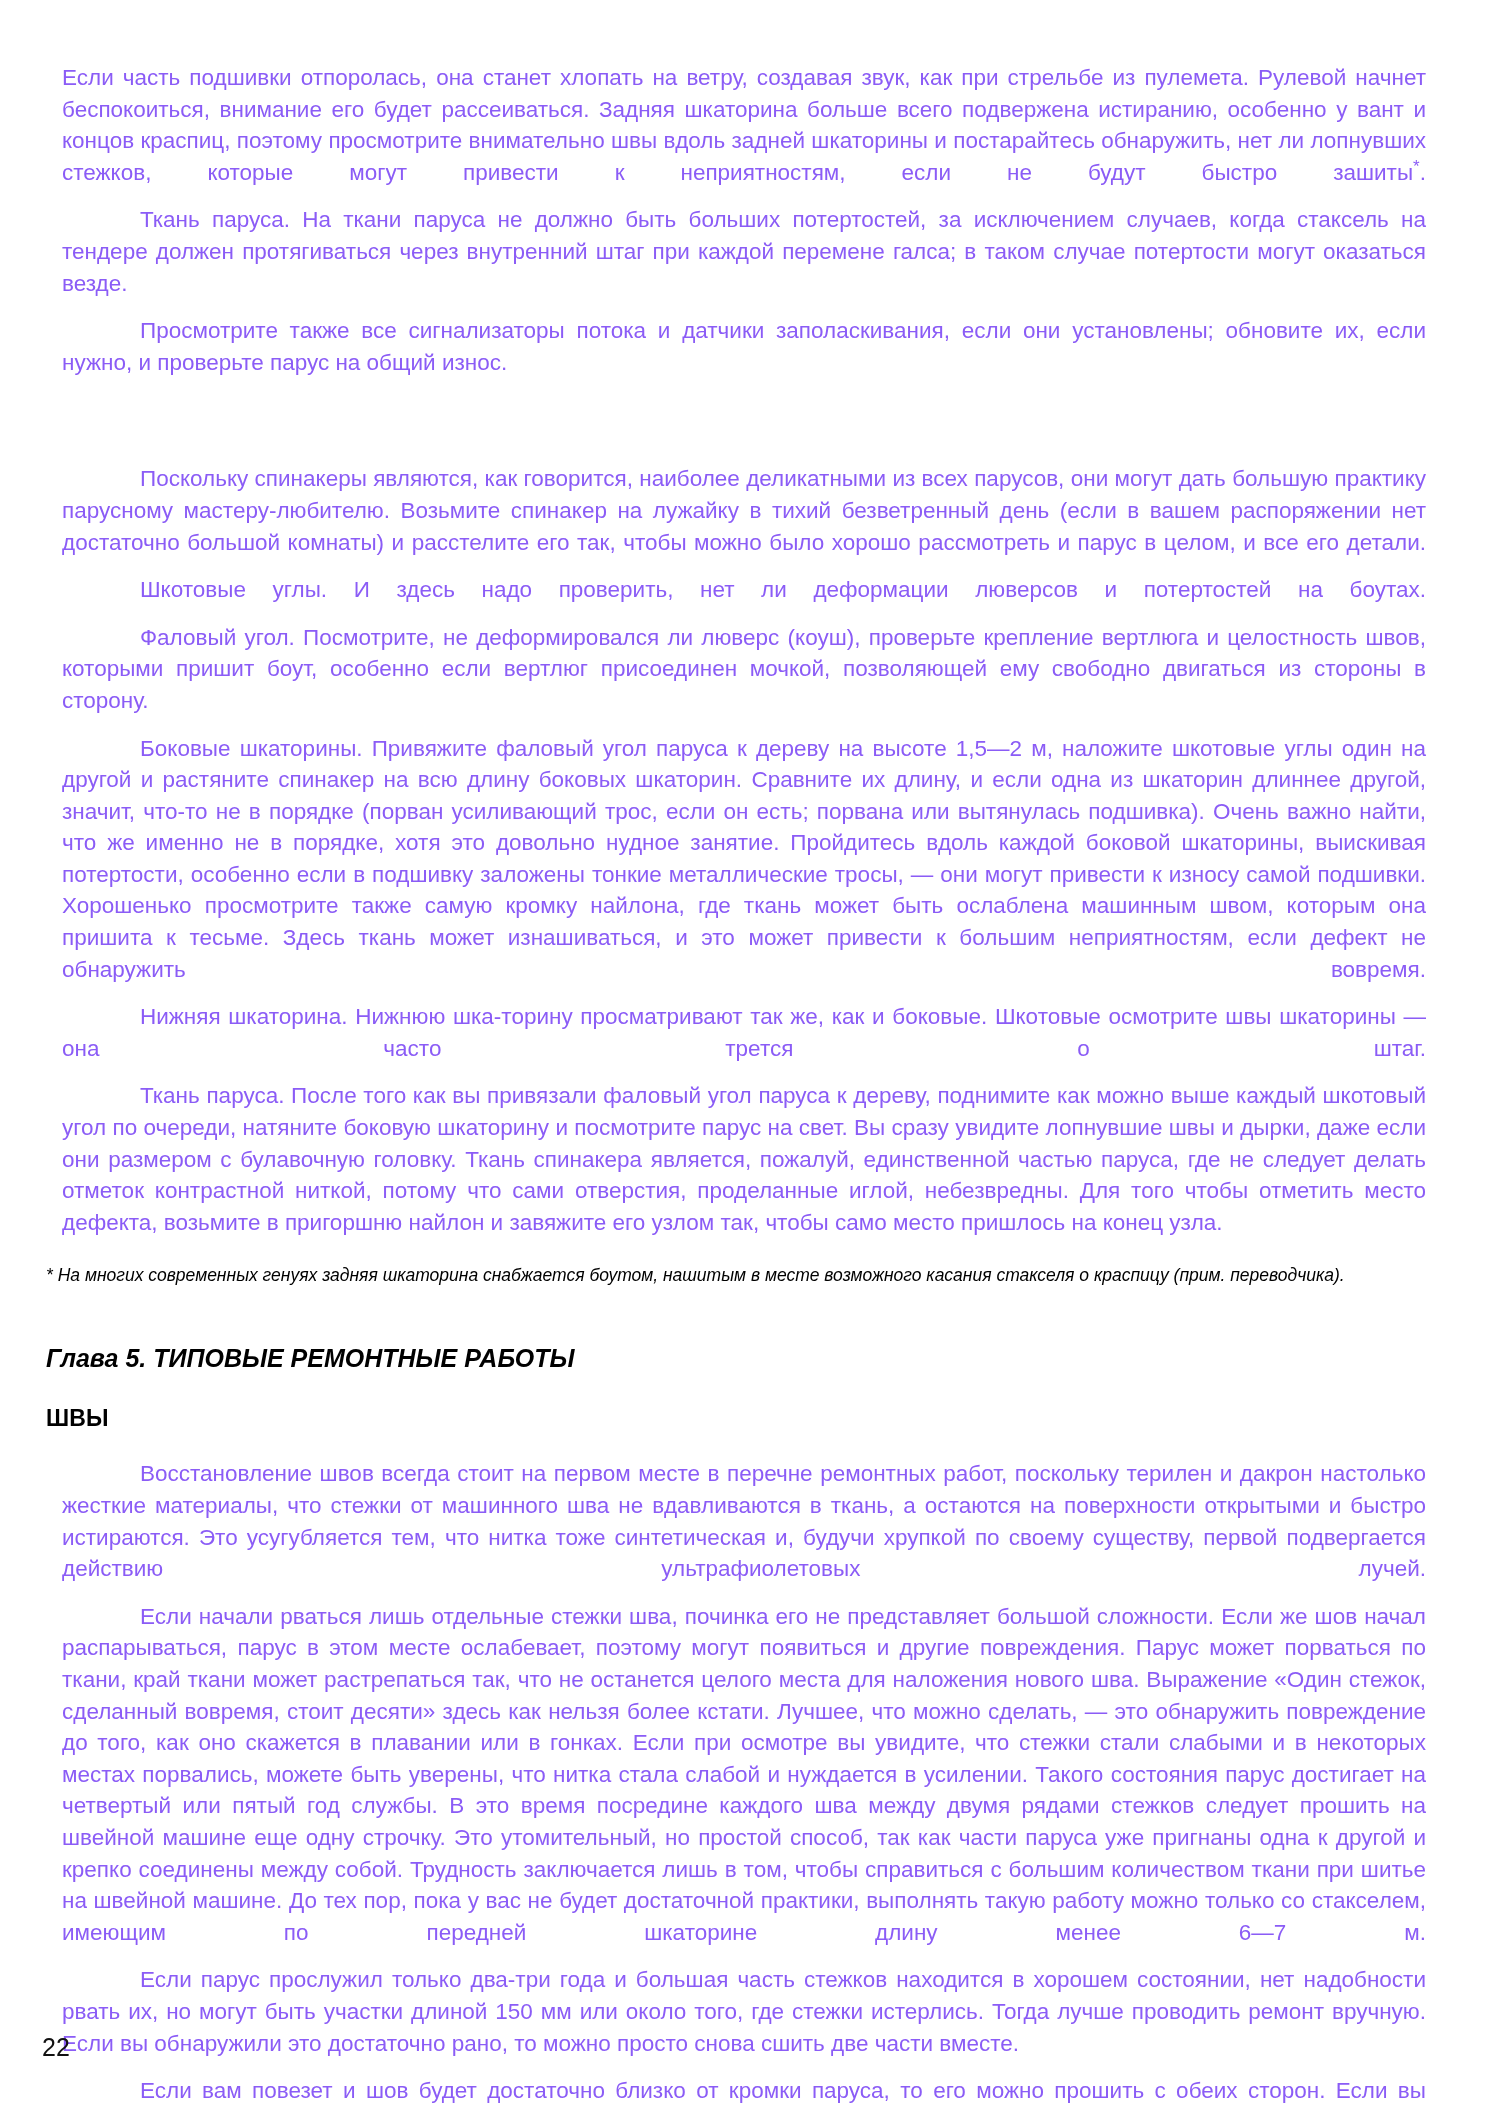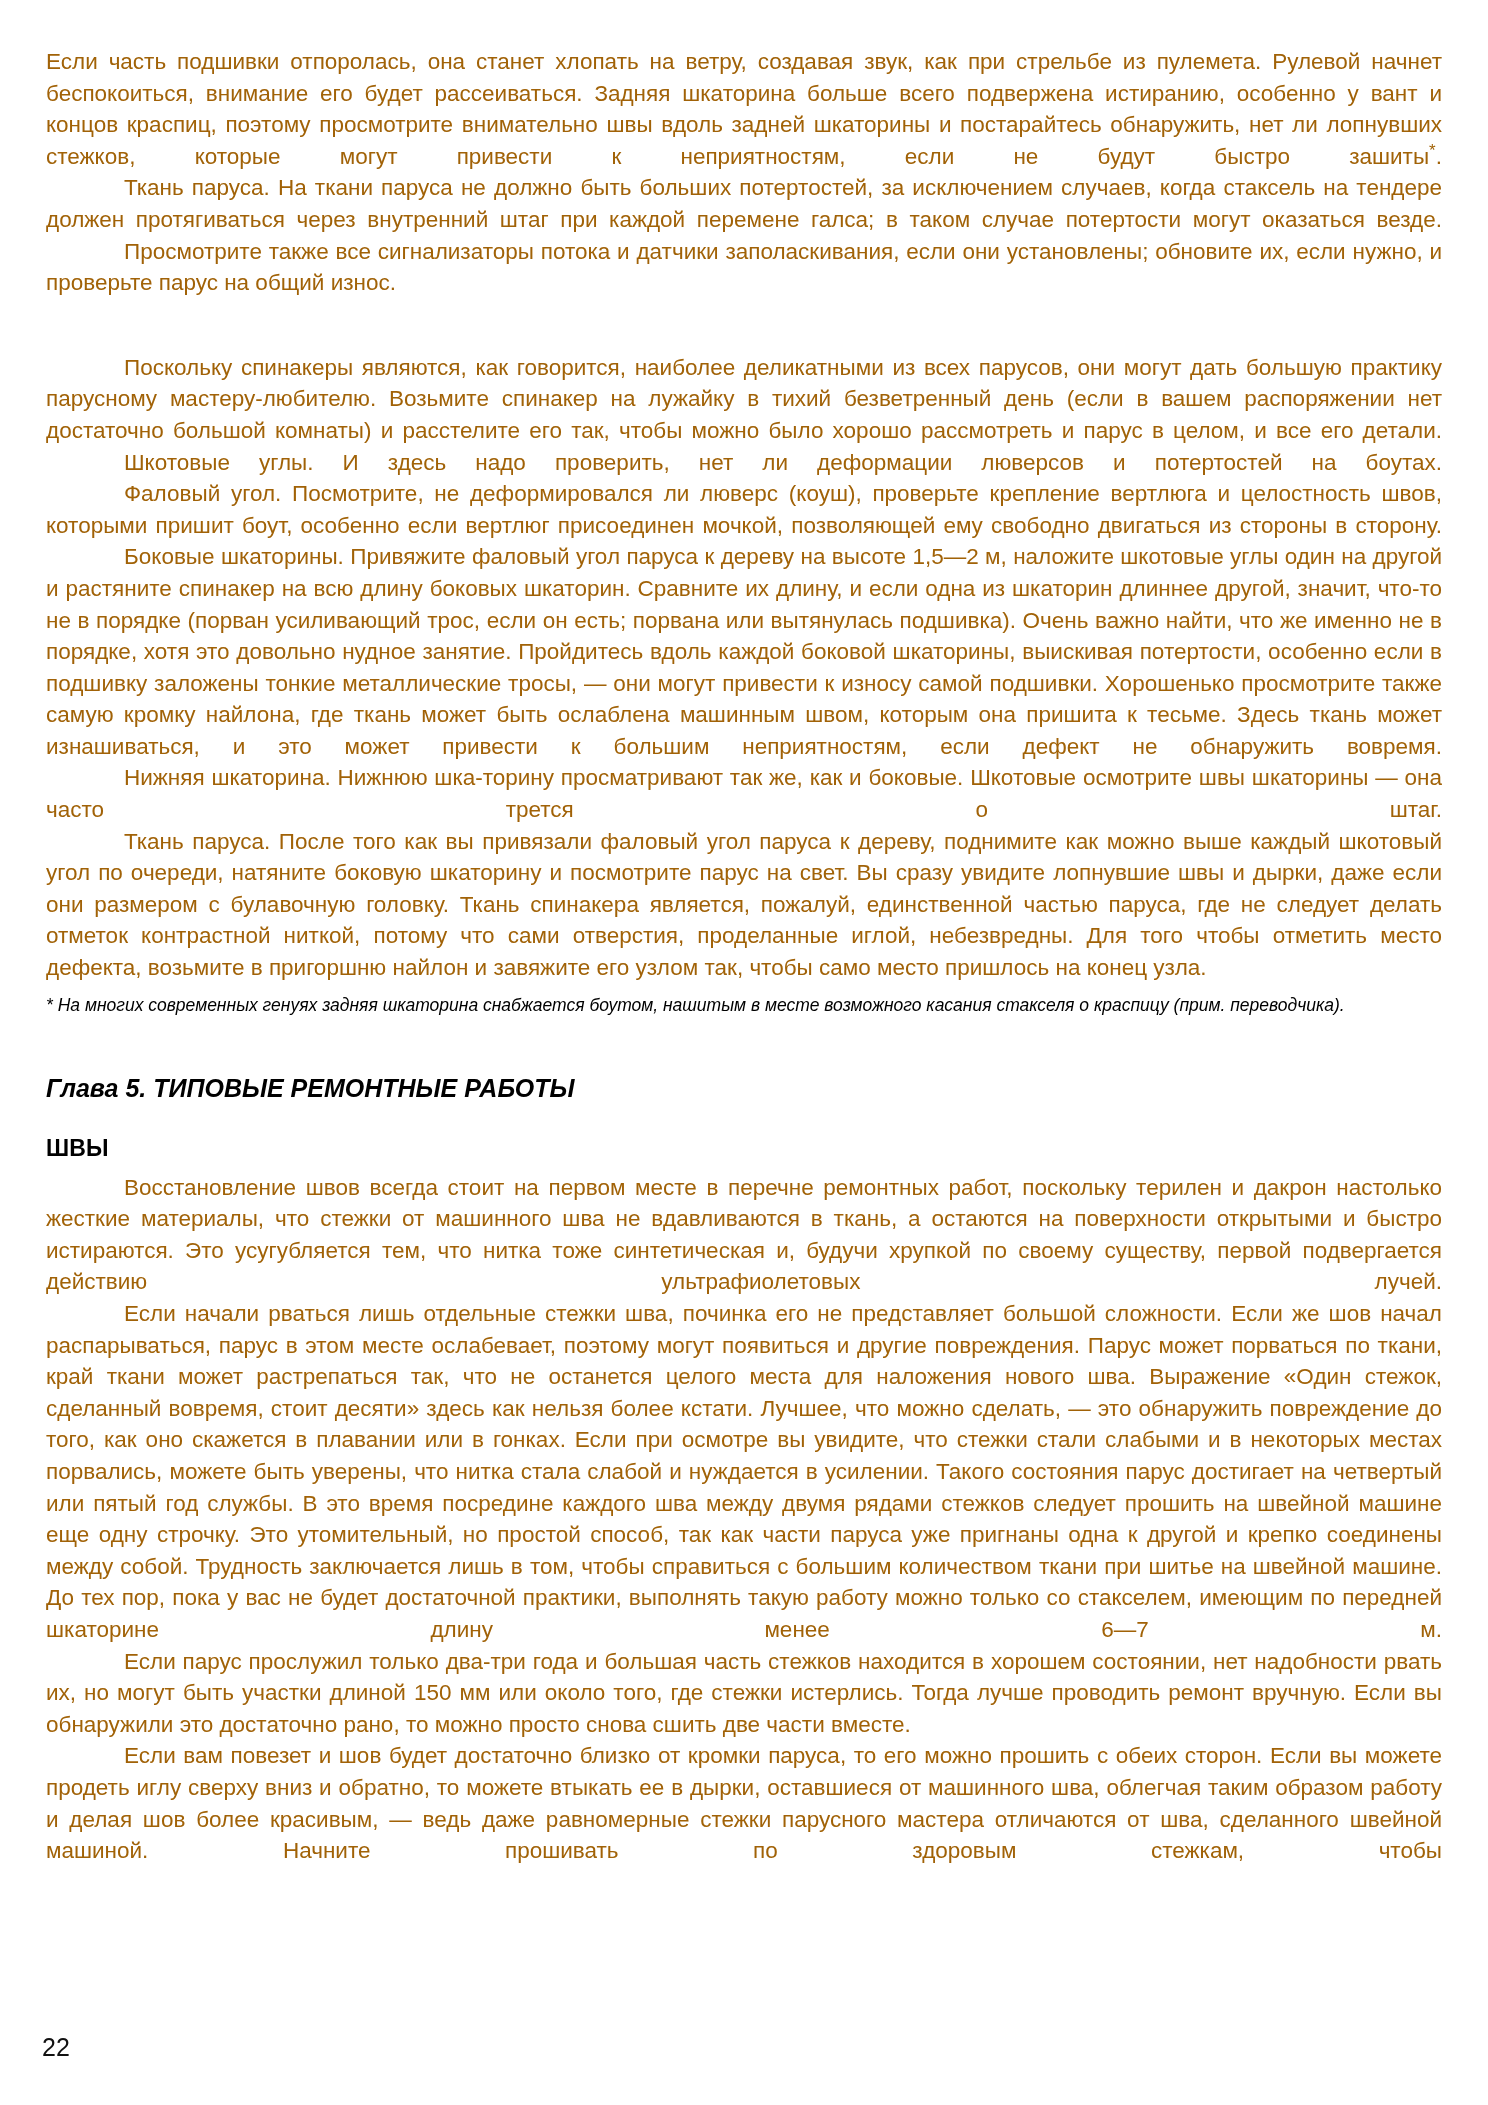--- a/index.html
+++ b/index.html
@@ -17,28 +17,28 @@
     padding: 46px 46px 0 46px;
     font-family: "Liberation Sans", "DejaVu Sans", sans-serif;
     color: #000000;
     overflow: hidden;
   }
   .content {
     width: 1396px;
     margin: 0 auto;
   }
   p.body {
-    margin: 0;
+    margin: 16px;
     text-align: justify;
     text-align-last: justify;
     font-size: 22.5px;
     line-height: 31.6px;
     letter-spacing: 0px;
     word-spacing: 0px;
-    color: #a16207;
+    color: #8b5cf6;
     hyphens: none;
   }
   p.body.lastfull {
     text-align-last: left;
   }
   .indent {
     display: inline-block;
     width: 78px;
   }
   .runin {

